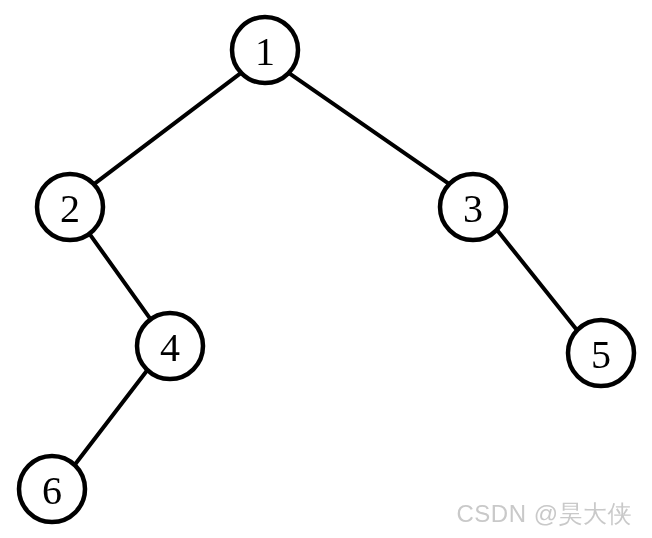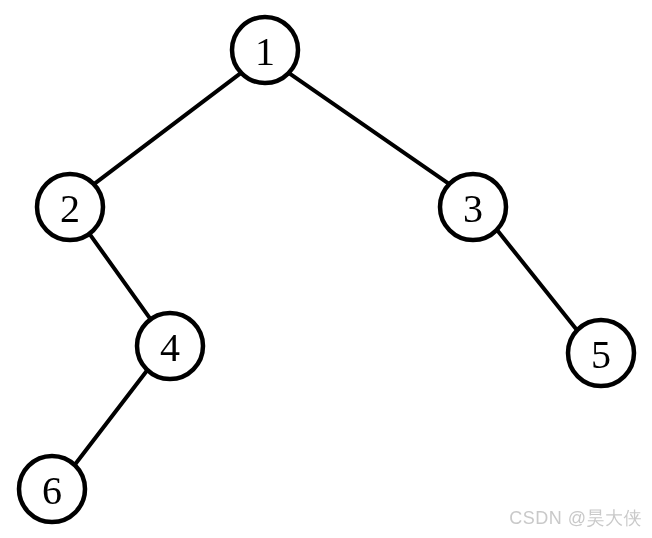--- a/index.html
+++ b/index.html
@@ -36,25 +36,25 @@
   .node-label {
     font-family: "Liberation Serif", serif;
     font-size: 40px;
     fill: #000000;
     text-anchor: middle;
     dominant-baseline: central;
     user-select: none;
   }
   .watermark-text {
     position: absolute;
-    right: 10px;
+    right: 20px;
     bottom: 8px;
     color: #c9c9c9;
     font-family: "Liberation Sans", sans-serif;
-    font-size: 18px;
+    font-size: 24px;
     letter-spacing: 0.5px;
     white-space: nowrap;
     user-select: none;
   }
 </style>
 </head>
 <body>
 
 <svg id="tree-canvas" viewBox="0 0 652 538">
   <g>

